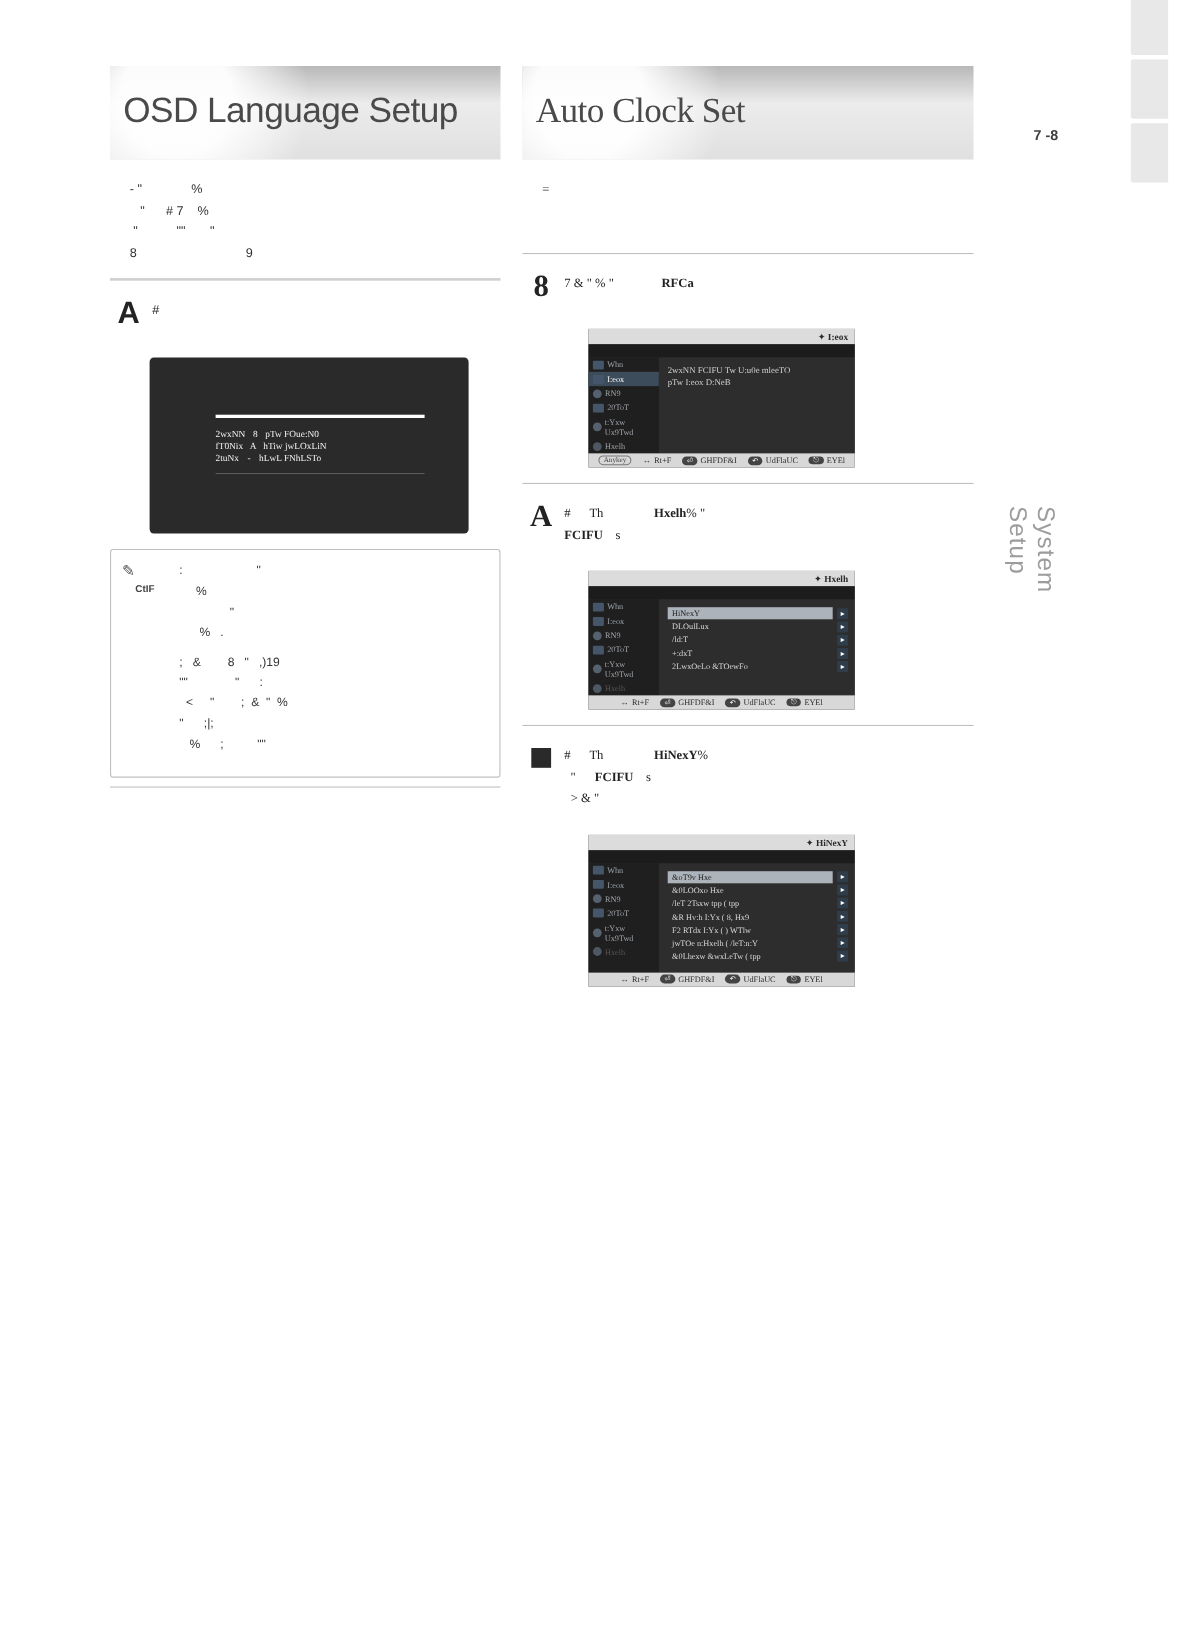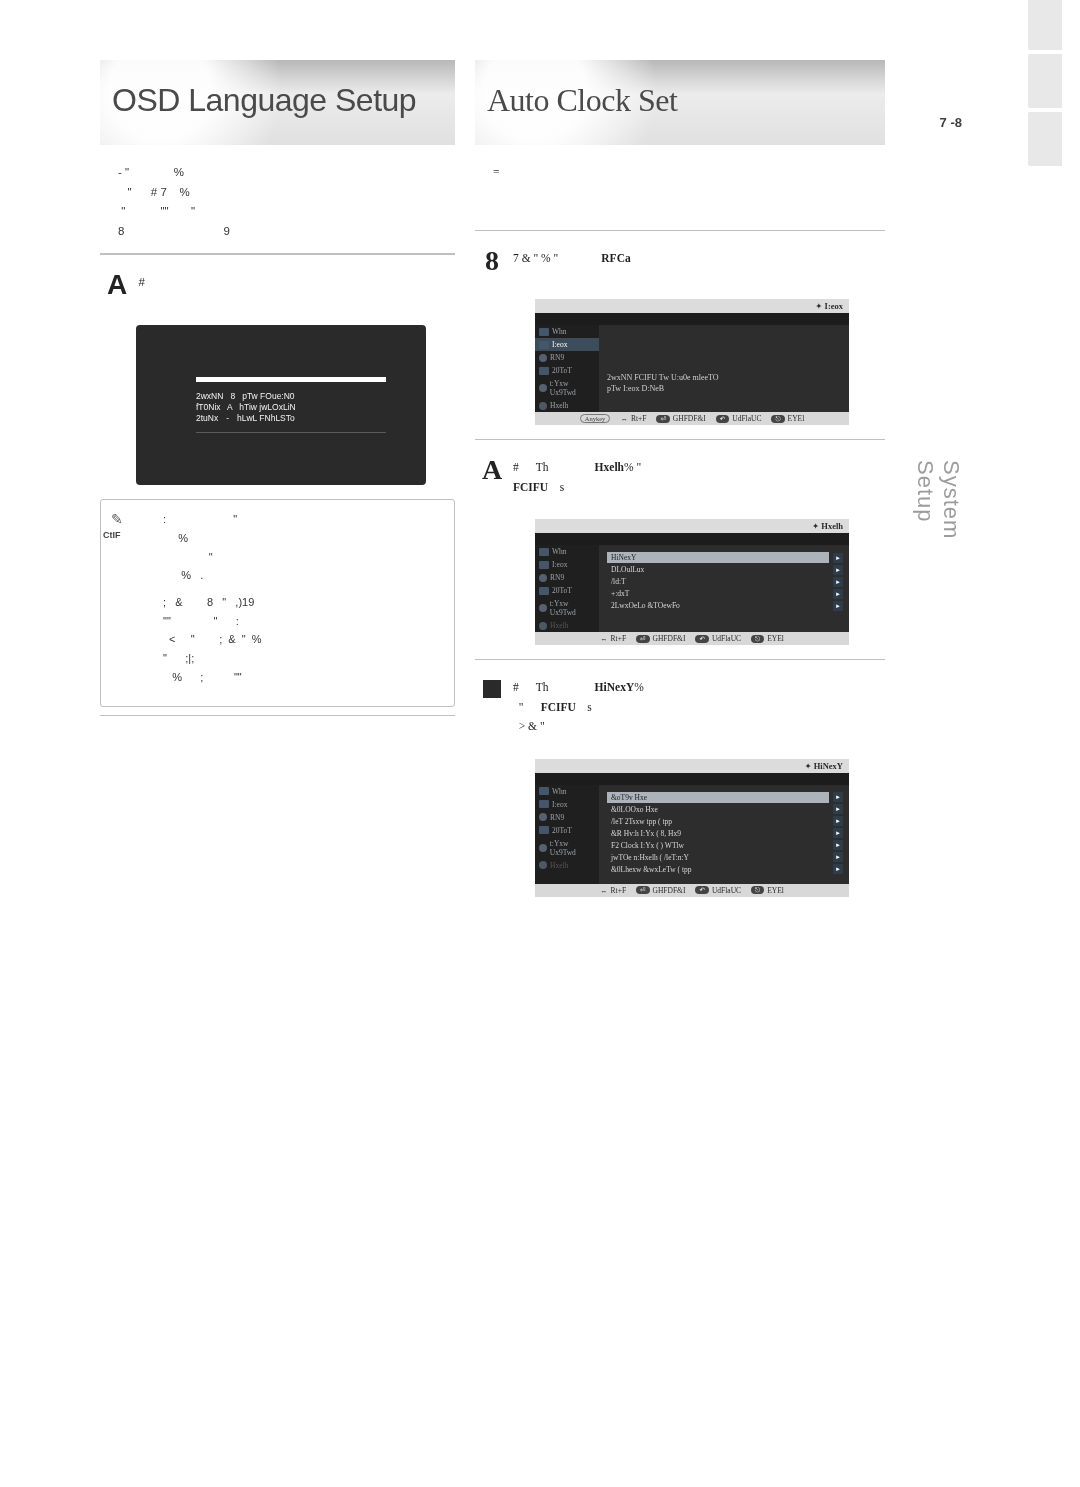--- a/index.html
+++ b/index.html
@@ -17,51 +17,51 @@
   
   .step-line { padding: 14px 4px 14px 0; }
   .step-num { display: inline-block; width: 34px; vertical-align: top; font-size: 28px; font-weight: 800; color: #232323; text-align: center; }
   .step-text { display: inline-block; width: calc(100% - 42px); font-size: 11.5px; color: #222; vertical-align: top; padding-top: 4px; line-height: 1.7; }
   .step-text b { font-weight: 700; }
   .step-square { display: inline-block; width: 18px; height: 18px; background: #2a2a2a; margin: 6px 8px 0 8px; vertical-align: top; }
   
   
   .screen-dark { background: #2a2a2a; margin: 10px 0 14px 36px; border-radius: 4px; position: relative; color: #fff; font-size: 9px; }
   .screen-lang { height: 160px; width: 290px; }
-  .screen-lang .inner { position: absolute; left: 60px; top: 52px; right: 40px; border-top: 5px solid #ffffff; border-bottom: 1px solid #5b5b5b; padding: 8px 0; }
+  .screen-lang .inner { position: absolute; left: 60px; top: 52px; right: 40px; border-top: 3px solid #ffffff; border-bottom: 1px solid #5b5b5b; padding: 8px 0; font-family: Liberation Serif, serif; }
   .screen-lang .row { font-size: 8.5px; color: #f3f3f3; margin: 1px 0; }
   .screen-lang .row .dot { display: inline-block; width: 14px; text-align: center; }
 
-  .screen-menu { width: 314px; margin: 8px 0 14px 60px; background: #2d2d2d; font-size: 8px; color: #fff; }
+  .screen-menu { width: 242px; margin: 8px 0 14px 60px; background: #2d2d2d; font-size: 8px; color: #fff; }
   .sm-header { background: #dcdcdc; color: #2a2a2a; font-size: 8.5px; padding: 2px 6px; text-align: right; }
   .sm-header .crumb { font-weight: 700; }
   .sm-tabbar { background: #1c1c1c; height: 12px; }
   .sm-body { display: flex; }
   .sm-side { width: 64px; background: #1f1f1f; }
   .sm-side .sitem { display: flex; align-items: center; gap: 3px; padding: 2px 4px; font-size: 7.5px; color: #9da2a8; }
   .sm-side .sitem.active { background: #3d4c5a; color: #fff; }
   .sm-side .sitem.muted { color: #555; }
   .sm-side .sic { width: 10px; height: 8px; background: #46566a; border-radius: 1px; display: inline-block; }
   .sm-side .sic.disc { border-radius: 50%; width: 8px; height: 8px; background: #55616e; }
   .sm-side .sic.cog { border-radius: 50%; width: 8px; height: 8px; background: #4e5862; }
   .sm-content { flex: 1; background: #2d2d2d; padding: 6px 6px 8px 8px; min-height: 84px; }
-  .sm-msg { color: #d0d0d0; font-size: 8px; line-height: 1.4; margin-top: 41px; }
+  .sm-msg { color: #d0d0d0; font-size: 8px; line-height: 1.4; }
   .sm-list-row { display: flex; align-items: center; margin: 1px 0; }
   .sm-list-row .lbl { flex: 1; color: #d8d8d8; font-size: 7.5px; padding: 1px 4px; }
   .sm-list-row .sel { background: #adb3bb; color: #222; }
   .sm-list-row .arrow { width: 10px; height: 10px; background: #2f3c4a; color: #fff; font-size: 7px; text-align: center; line-height: 10px; border-radius: 1px; margin-left: 4px; }
   .sm-footer { background: #d8d8d8; color: #2a2a2a; font-size: 7.5px; padding: 2px 4px; display: flex; gap: 10px; justify-content: center; }
   .sm-footer .fitem { display: inline-flex; align-items: center; gap: 3px; }
   .sm-footer .fk { background: #444; color: #fff; border-radius: 6px; padding: 0 4px; font-size: 6.5px; }
   .sm-footer .pill { border: 1px solid #777; border-radius: 6px; padding: 0 4px; font-size: 6.5px; color: #444; }
 
   
   .note-box { border: 1px solid #bfbfbf; border-radius: 3px; margin: 8px 0 8px 0; padding: 10px 12px 12px 12px; font-size: 11px; line-height: 1.7; color: #333; position: relative; }
   .note-icon { position: absolute; left: 10px; top: 8px; font-size: 14px; color: #555; }
-  .note-label { position: absolute; left: 2px; top: 28px; font-size: 9px; font-weight: 700; color: #444; }
+  .note-label { position: absolute; left: 22px; top: 28px; font-size: 9px; font-weight: 700; color: #444; }
   .note-box p { margin-left: 50px; margin-bottom: 8px; }
 
   .side-tab { position: absolute; right: 16px; top: 400px; writing-mode: vertical-rl; font-size: 22px; color: #9c9c9c; letter-spacing: 1px; font-weight: 300; }
   .page-footer { position: absolute; right: 18px; bottom: -70px; font-size: 13px; color: #3e3e3e; }
   .footer-tabs { position: absolute; bottom: -110px; right: -84px; width: 36px; }
   .ftab { height: 54px; width: 34px; background: #e8e8e8; margin-bottom: 4px; border-radius: 2px 0 0 2px; }
 </style>
 </head>
 <body>
 
@@ -313,21 +313,21 @@
             </div>
           <div class="sm-list-row">
               <span class="lbl">/leT 2Tsxw tpp   ( tpp</span>
               <span class="arrow">▸</span>
             </div>
           <div class="sm-list-row">
               <span class="lbl">&amp;R Hv:h I:Yx   ( 8, Hx9</span>
               <span class="arrow">▸</span>
             </div>
           <div class="sm-list-row">
-              <span class="lbl">F2 Clock I:Yx   ( ) WTlw</span>
+              <span class="lbl">F2 RTdx I:Yx   ( ) WTlw</span>
               <span class="arrow">▸</span>
             </div>
           <div class="sm-list-row">
               <span class="lbl">jwTOe n:Hxelh   ( /leT:n:Y</span>
               <span class="arrow">▸</span>
             </div>
           <div class="sm-list-row">
               <span class="lbl">&amp;0Lhexw &amp;wxLeTw  ( tpp</span>
               <span class="arrow">▸</span>
             </div>

